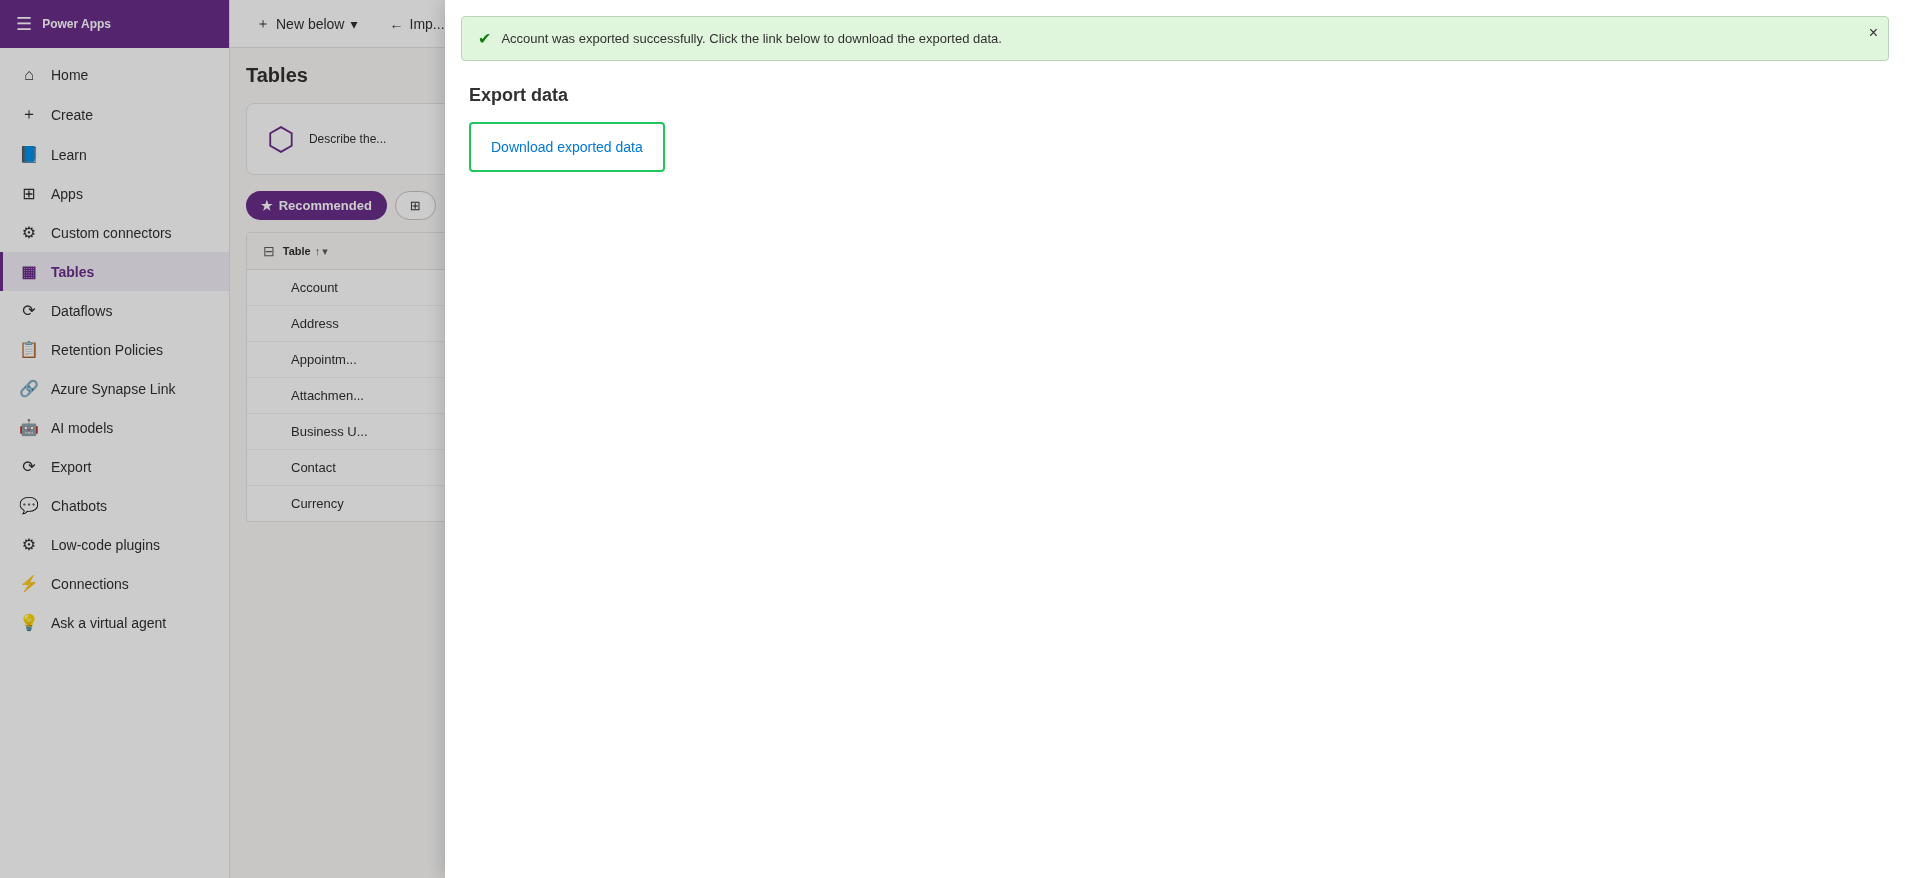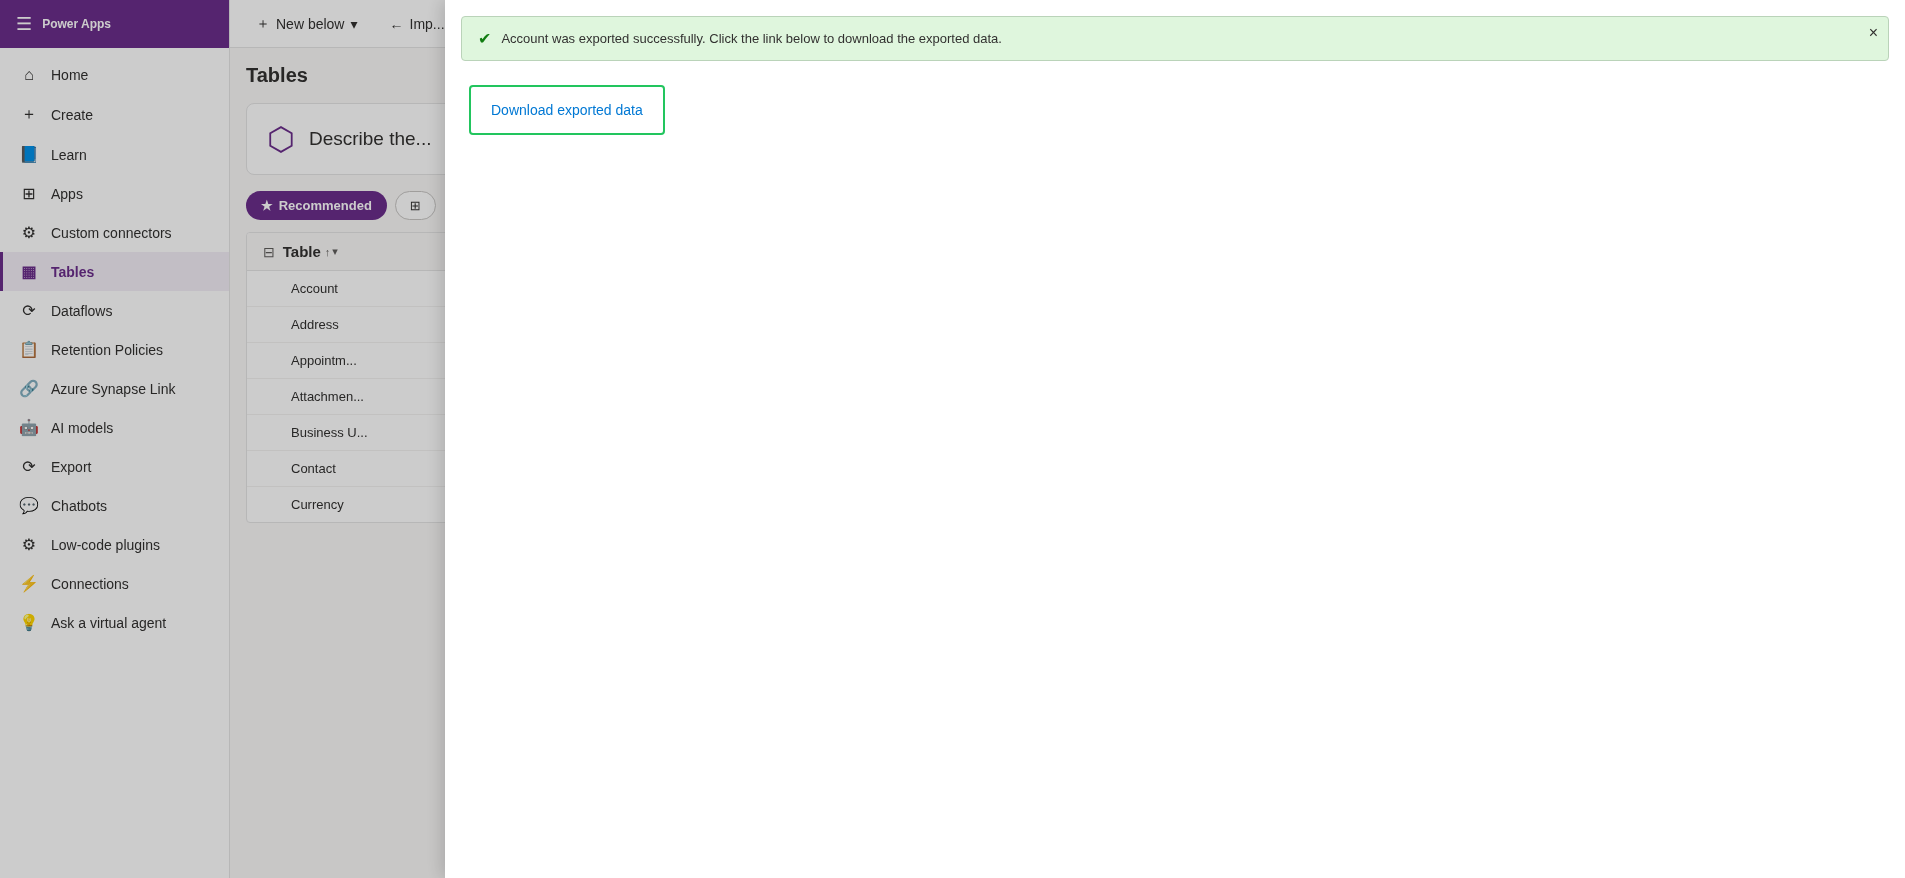--- a/index.html
+++ b/index.html
@@ -116,21 +116,21 @@
       border: 1px solid #e5e5e5;
       border-radius: 8px;
       padding: 16px 20px;
       display: flex;
       align-items: center;
       gap: 14px;
       margin-bottom: 16px;
       max-width: 450px;
     }
     .describe-card-icon { font-size: 32px; color: #6b2d8b; }
-    .describe-card-text { font-size: 19px; color: #323130; }
+    .describe-card-text { font-size: 12px; color: #323130; }
 
     
     .filter-tabs {
       display: flex;
       gap: 8px;
       margin-bottom: 12px;
     }
     .filter-tab {
       display: flex;
       align-items: center;
@@ -161,21 +161,21 @@
       max-width: 450px;
     }
     .table-header-row {
       display: flex;
       align-items: center;
       padding: 10px 16px;
       border-bottom: 1px solid #e5e5e5;
       background: #faf9f8;
     }
     .table-col-icon { color: #605e5c; margin-right: 8px; font-size: 14px; }
-    .table-col-name { font-size: 15px; font-weight: 600; color: #323130; }
+    .table-col-name { font-size: 11px; font-weight: 600; color: #323130; }
     .table-row {
       display: flex;
       align-items: center;
       padding: 10px 16px 10px 44px;
       border-bottom: 1px solid #f3f2f1;
       font-size: 13px;
       color: #323130;
     }
     .table-row:last-child { border-bottom: none; }
 
@@ -400,18 +400,19 @@
   <div class="panel">
     <button class="panel-close-btn">×</button>
 
     <div class="toast">
       <span class="toast-icon">✔</span>
       <span class="toast-text">Account was exported successfully. Click the link below to download the exported data.</span>
       <button class="toast-close">×</button>
     </div>
 
     <div class="panel-body">
+      <div class="panel-section-title">Export data</div>
       <div class="export-download-box">
         <a class="export-download-link">Download exported data</a>
       </div>
     </div>
   </div>
 </div>
 
 </body></html>

